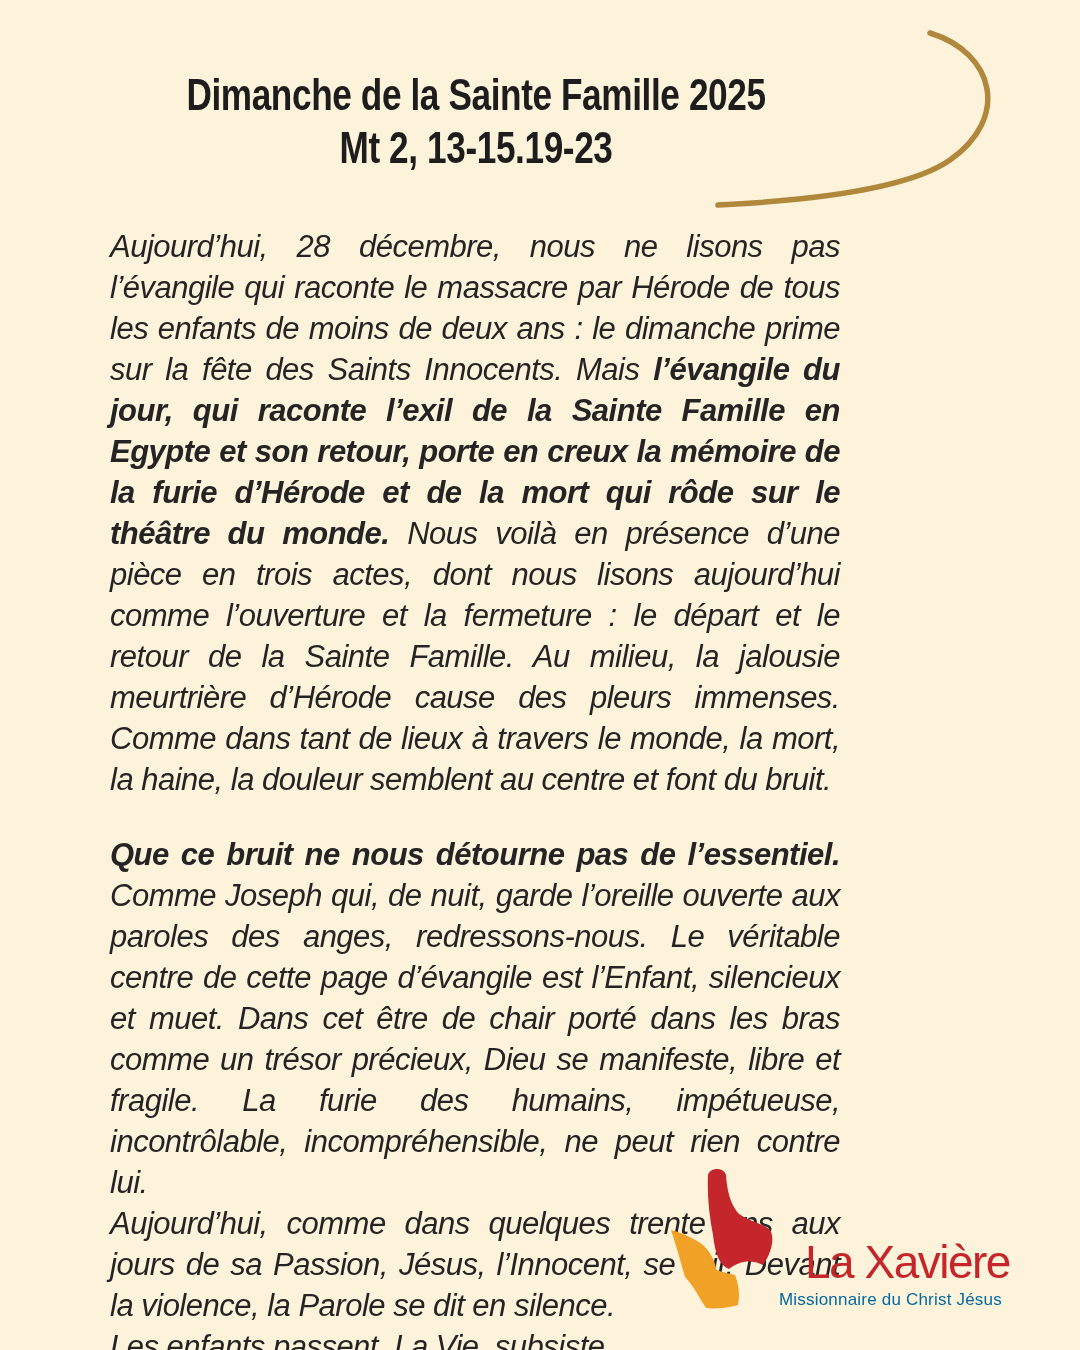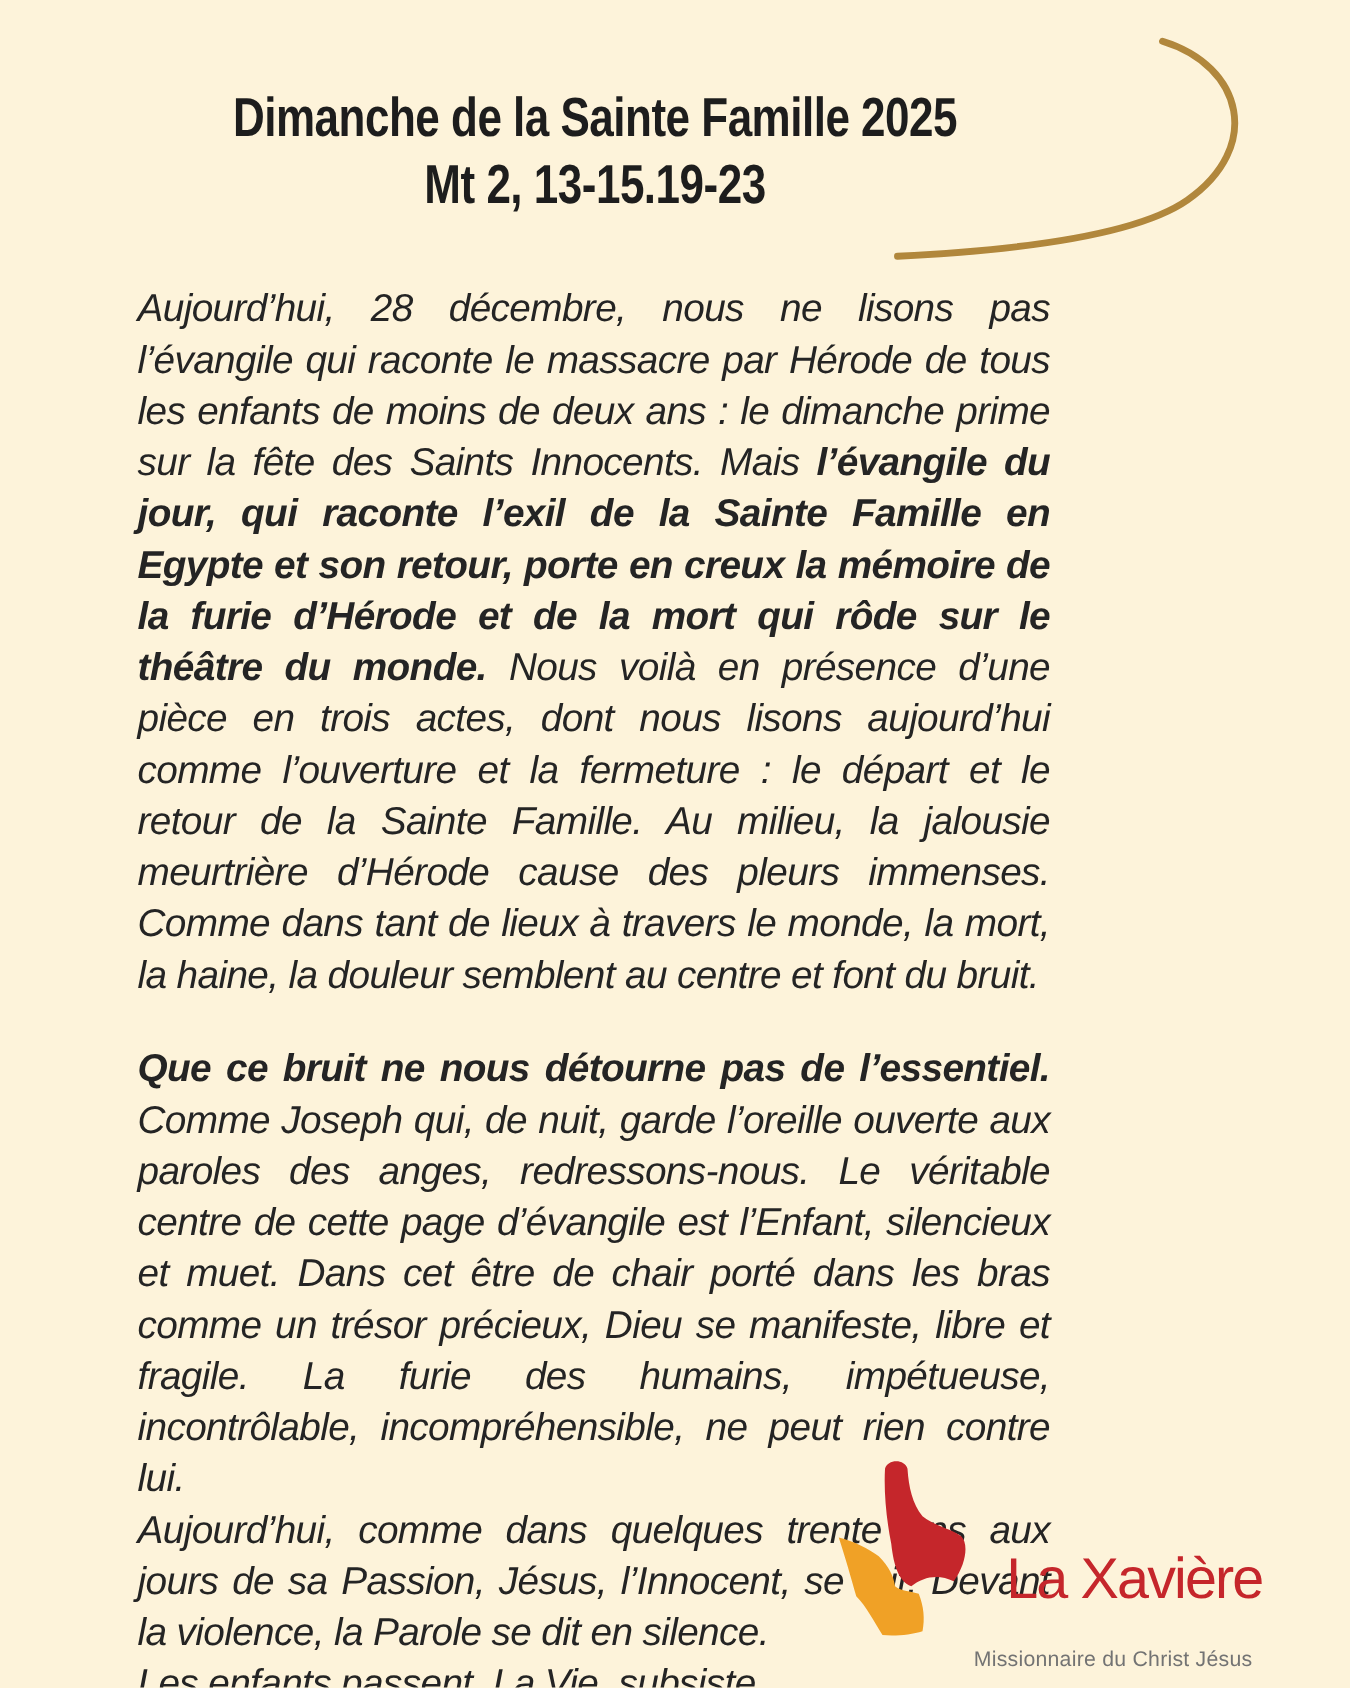--- a/index.html
+++ b/index.html
@@ -97,16 +97,16 @@
   <div class="logo">
     <svg class="logo-mark" viewBox="0 0 115 150">
       <path d="M8,65 C20,68 32,74 40,80 C48,88 52,96 53,104 C58,108 66,108 72,110
                C76,120 77,130 75,140 C66,143 52,144 43,143 C36,132 30,120 22,112
                C18,98 13,80 8,65 Z" fill="#f0a126"></path>
       <path d="M45,10 C47,2 61,2 63,10 C64,25 67,38 75,48 C85,56 98,58 106,64
                C112,70 110,86 100,100 C88,94 76,96 66,104 C56,100 52,88 50,70
                C46,50 44,28 45,10 Z" fill="#c5262b"></path>
     </svg>
     <div class="logo-wordmark" style="color:#c5262b;margin-left:28px;">La Xavière</div>
-    <div class="logo-tagline" style="color:#737373;margin-top:28px;">Missionnaire du Christ Jésus</div>
+    <div class="logo-tagline" style="color:#0369a1;">Missionnaire du Christ Jésus</div>
   </div>
 
 </div>
 
 </body></html>

